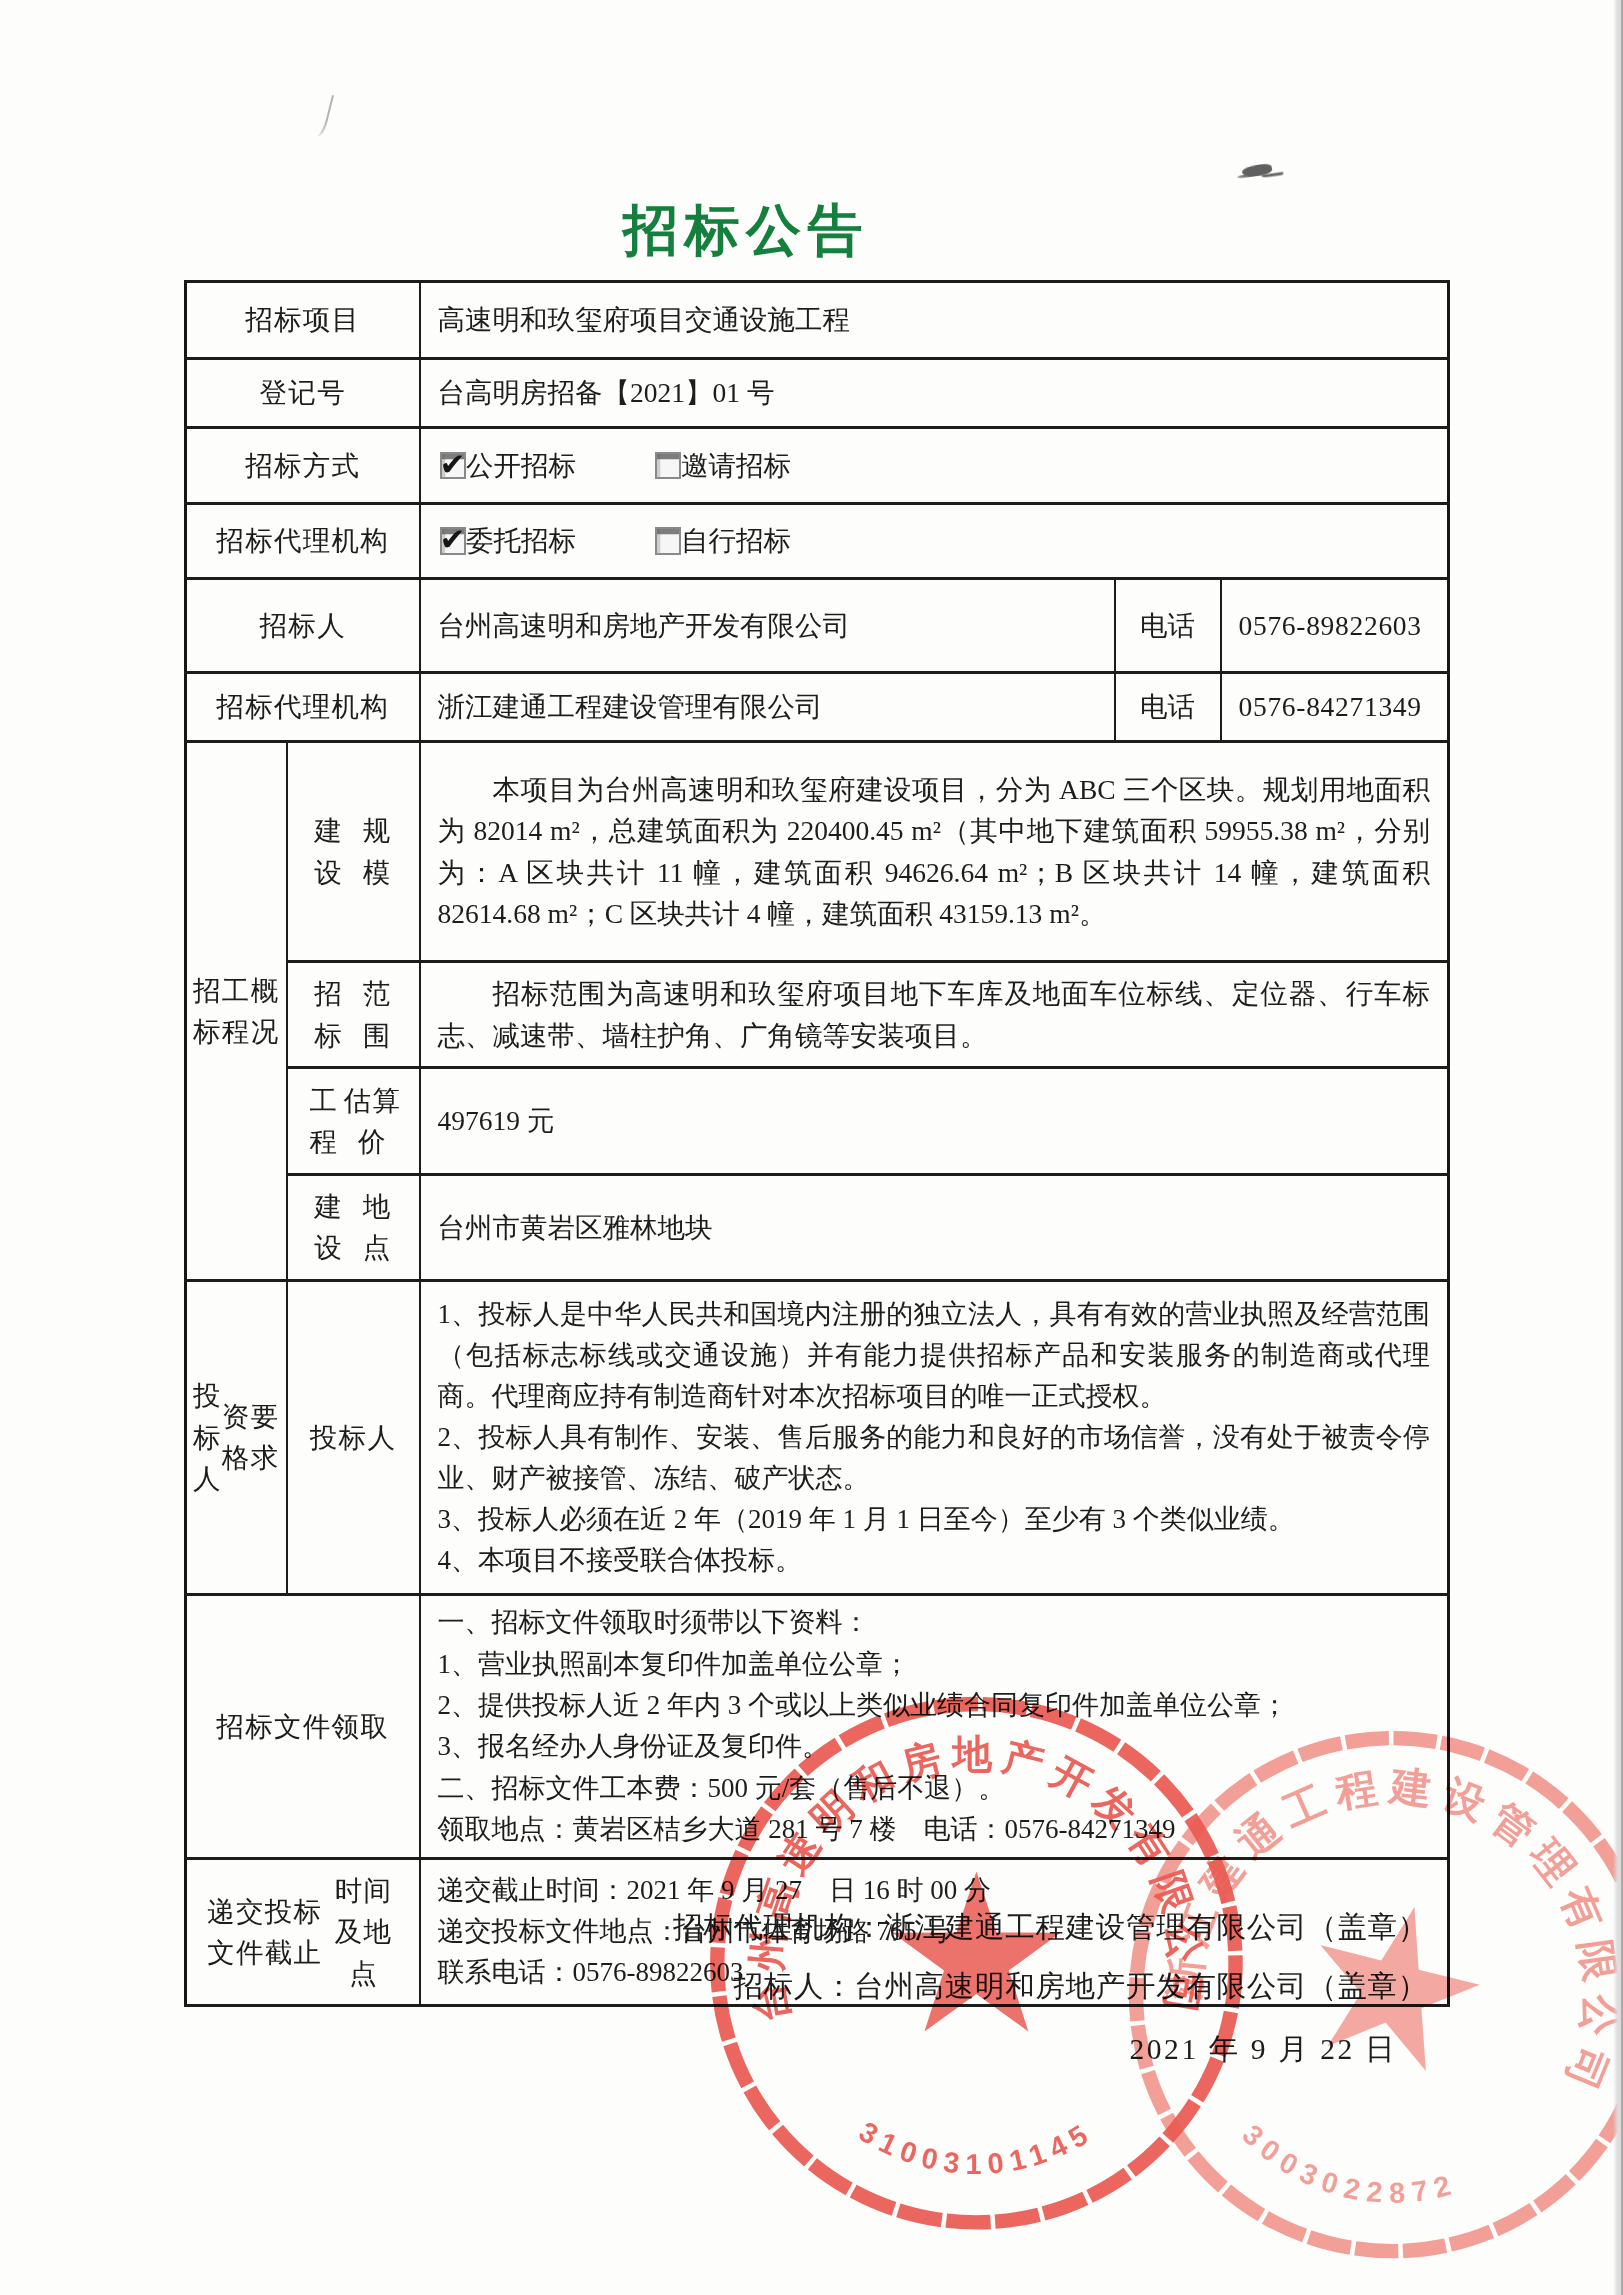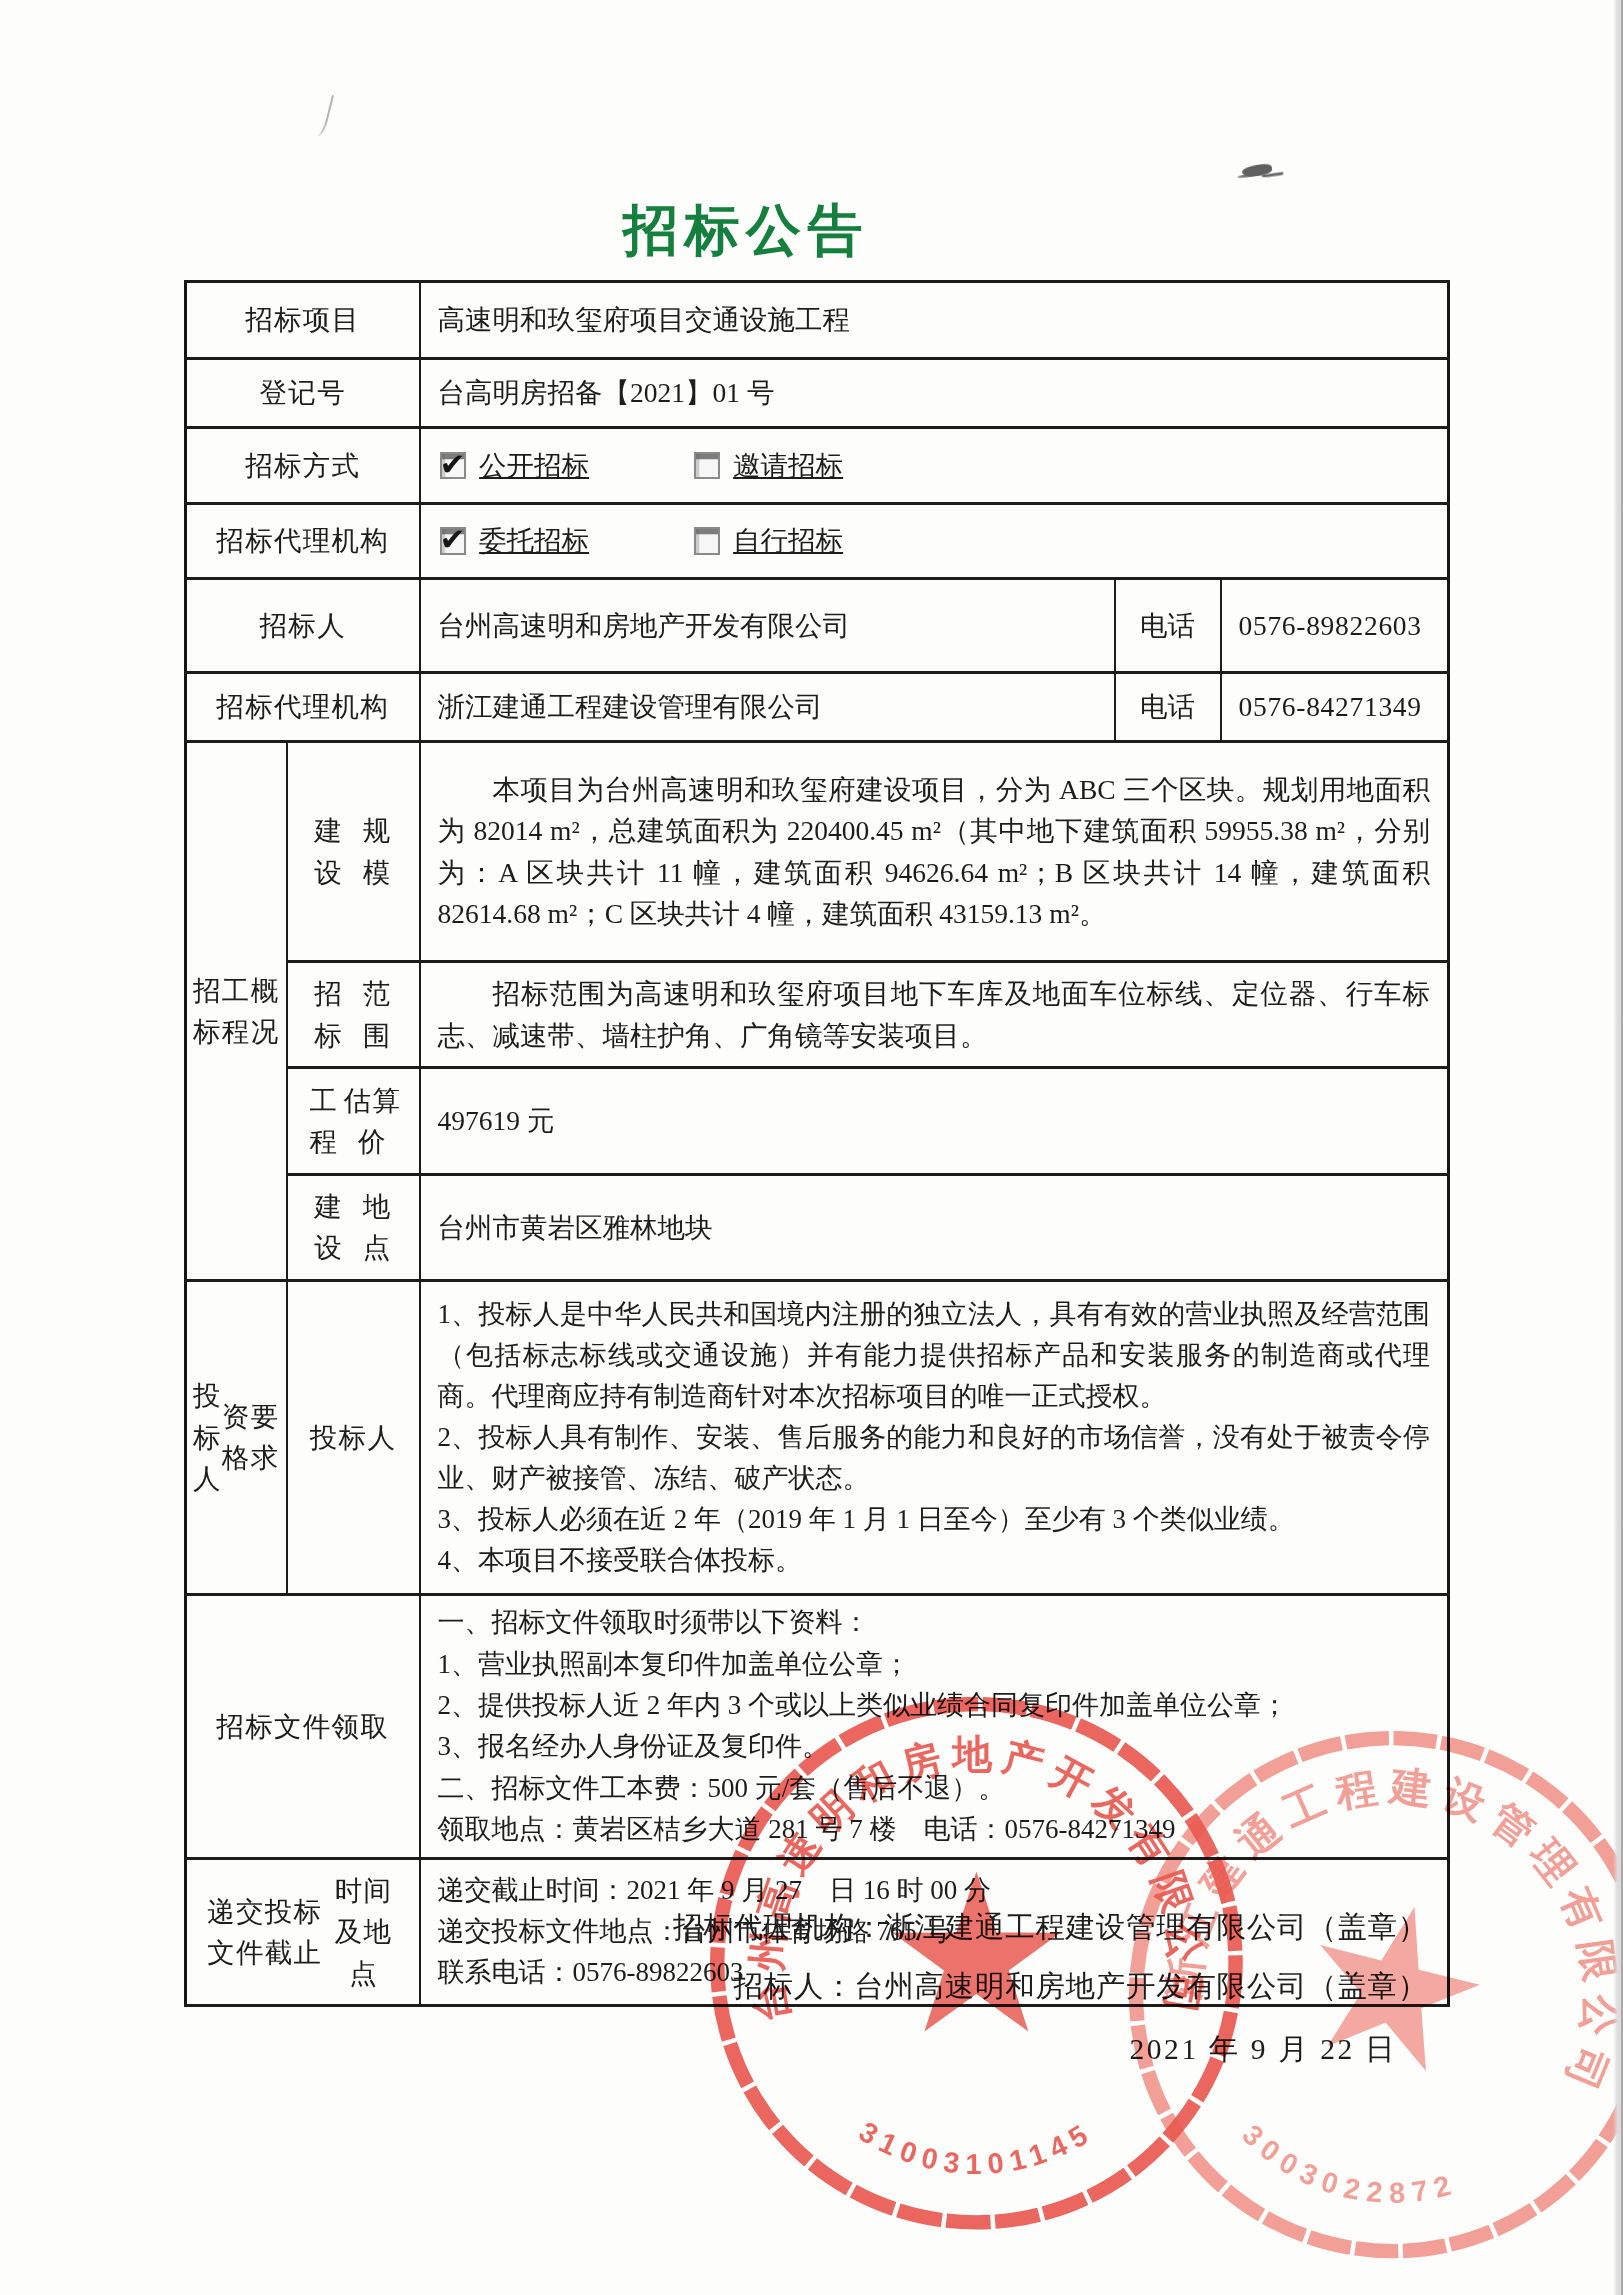--- a/index.html
+++ b/index.html
@@ -35,21 +35,21 @@
   .gap-md span{margin:9.2px 0;}
   .gap-sm span{margin:3.9px 0;}
   td.para{ text-align:justify; padding:10.5px 38px 10.5px 34px;}
   td.para p{margin:0;}
   p.indent{text-indent:2em;}
   .quals p{margin:0 0 10.5px 0; line-height:1.52; font-size:27px;}
   .quals p:last-child{margin-bottom:0;}
   .doclines p{margin:0; line-height:1.53; font-size:27px;}
   .sublines p{margin:0; line-height:1.52; font-size:27px;}
   
-  .cbrow{display:flex; align-items:center; gap:13px; padding-left:2.6px;text-decoration:underline;}
+  .cbrow{display:flex; align-items:center; padding-left:2.6px;}
   .cbgap{width:79px;}
   .cb{
     position:relative; display:inline-block; width:22px; height:23.6px; flex:0 0 auto;
     border:2px solid #8a8a8a; background:#f6f6f6;
     box-shadow: inset 0 5.2px 0 rgba(95,95,95,.8), inset 3.3px 0 0 rgba(130,130,130,.35);
   }
   .cb.checked::after{
     content:"✔"; position:absolute; left:-2.6px; top:-13px;
     font-family:"DejaVu Sans","Liberation Sans",sans-serif;
     font-size:31px; font-weight:bold; color:#161616;

